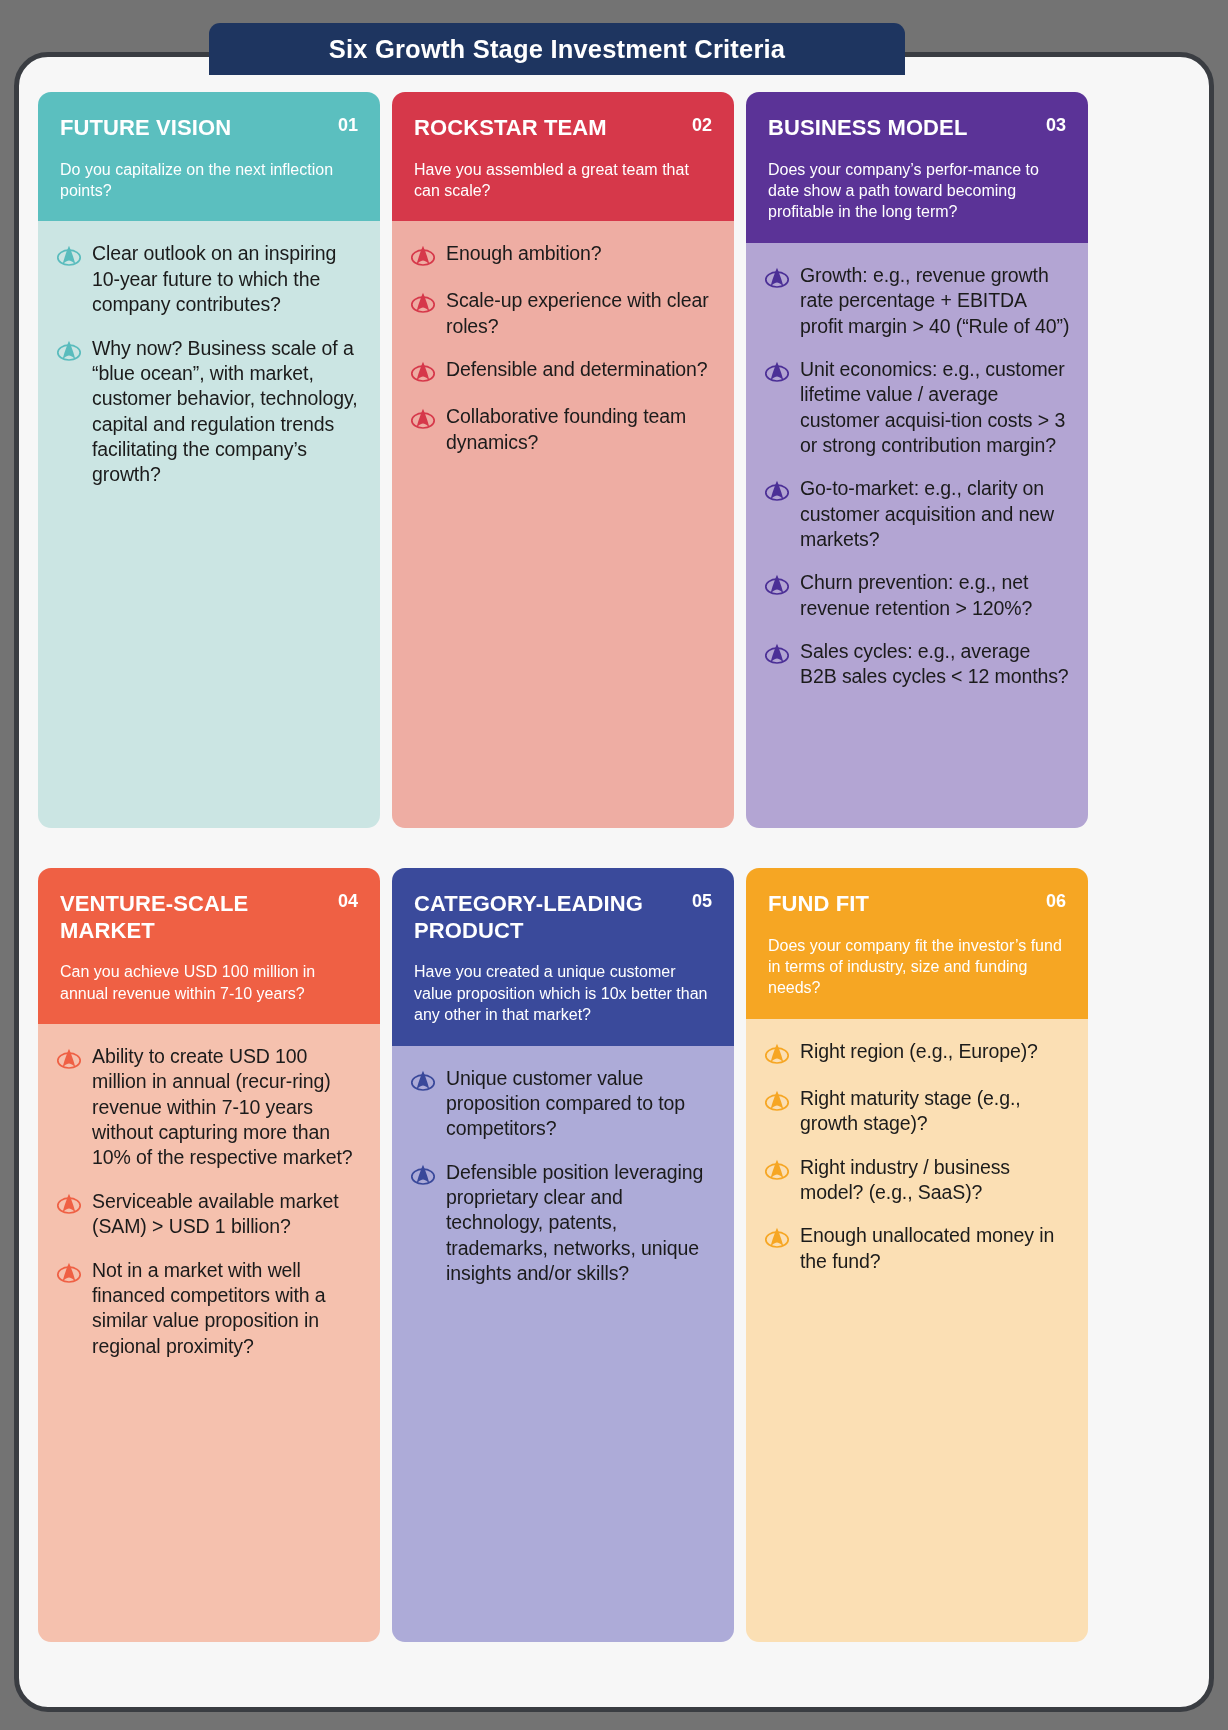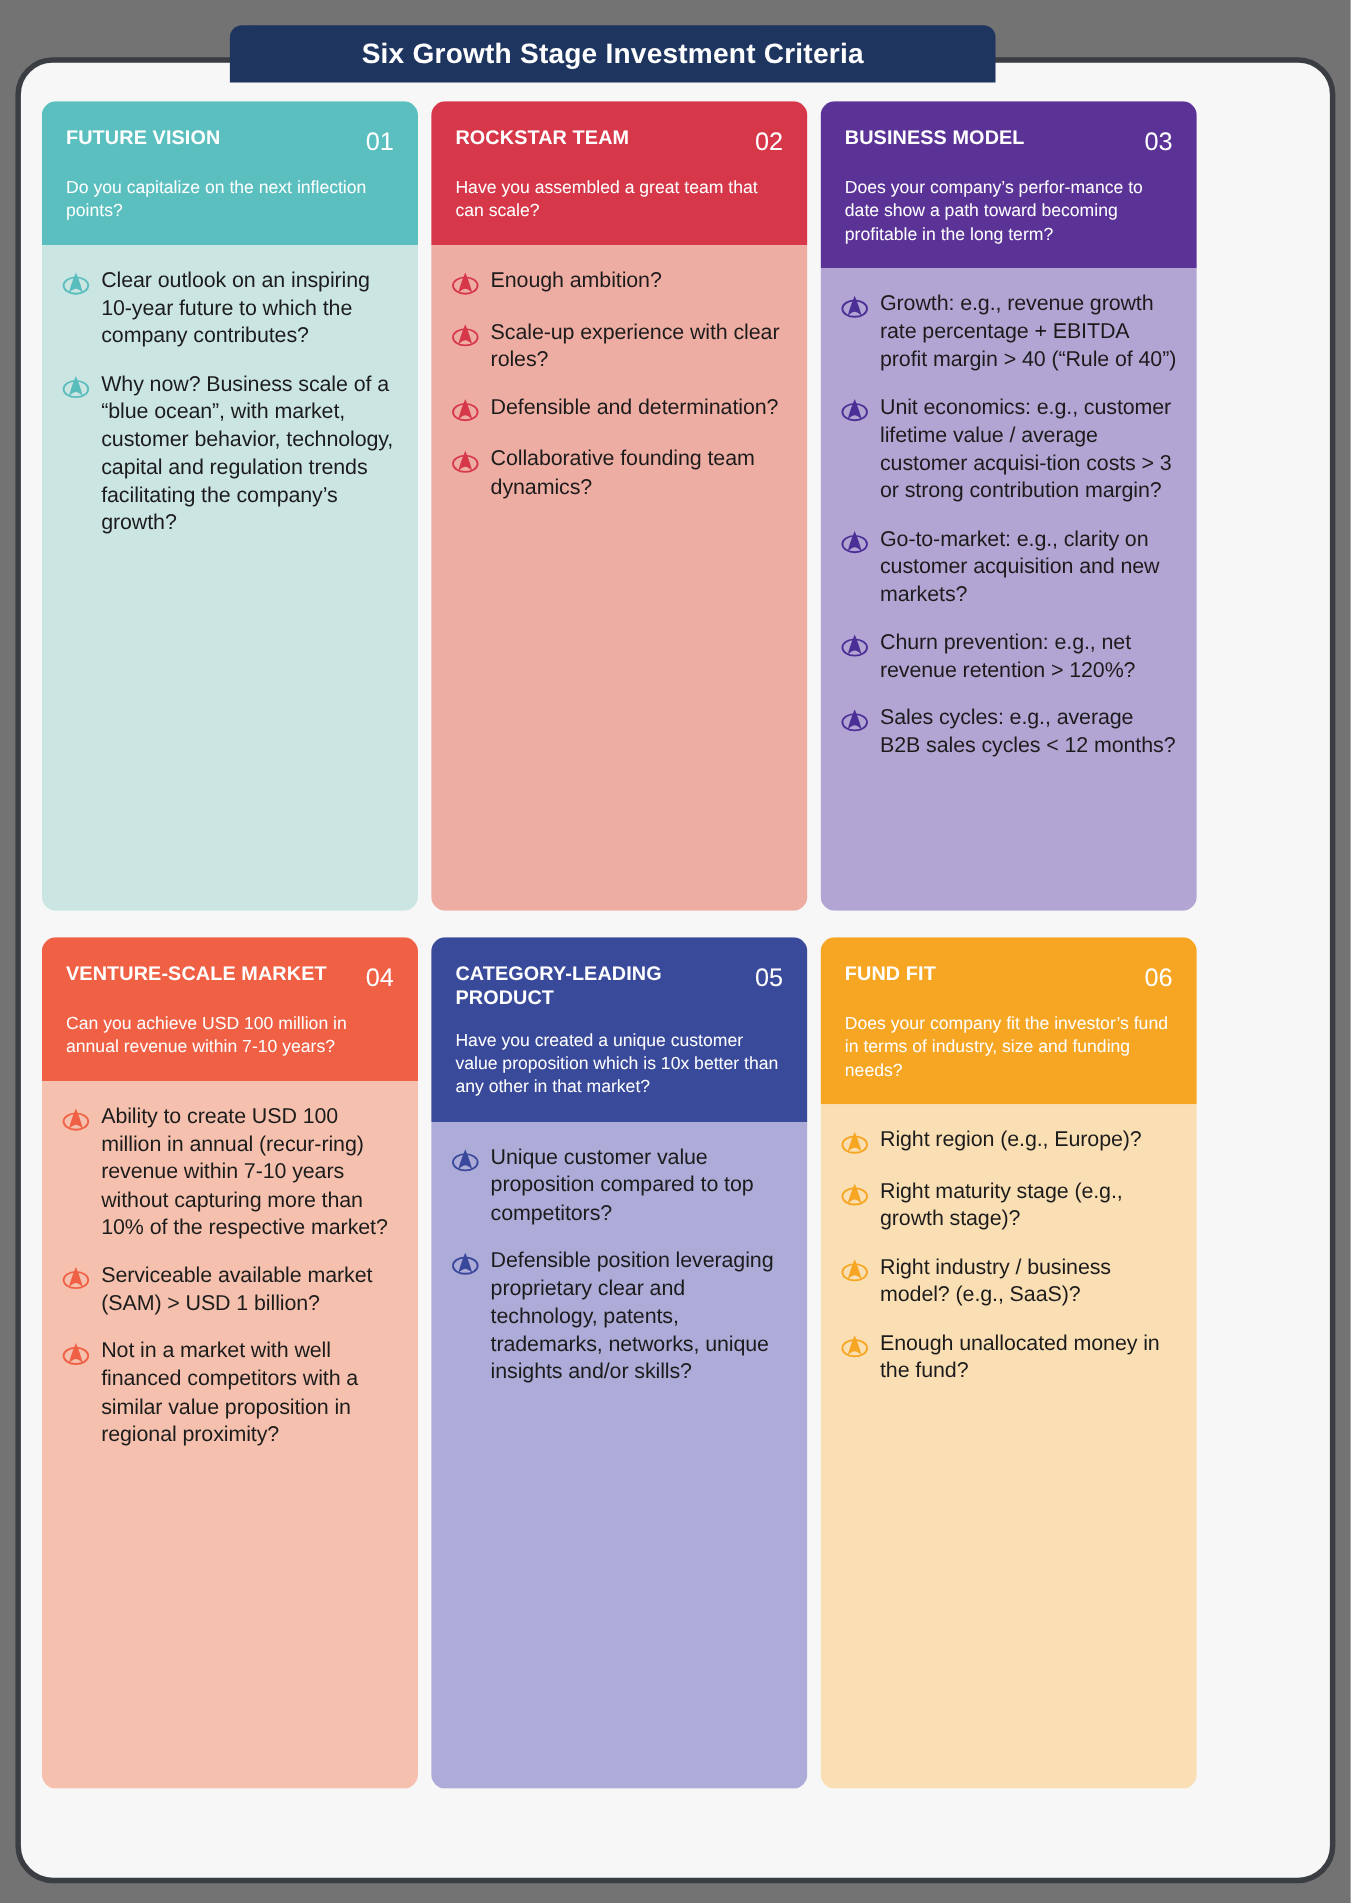--- a/index.html
+++ b/index.html
@@ -71,45 +71,45 @@
     flex-direction: column;
   }
   .row1 .card { height: 736px; }
   .row2 .card { height: 774px; }
 
   .grid-row {
     display: flex;
     gap: 12px;
     width: 100%;
   }
-  .grid-row.row2 { margin-top: 12px; }
+  .grid-row.row2 { margin-top: 28px; }
 
   
   .card-head {
     padding: 23px 20px 20px 22px;
     color: #ffffff;
     flex: 0 0 auto;
   }
   .head-top {
     display: flex;
     align-items: flex-start;
     justify-content: space-between;
     gap: 10px;
   }
   .head-name {
-    font-size: 18px;
+    font-size: 22px;
     font-weight: bold;
     line-height: 1.21;
     letter-spacing: 0.1px;
     text-transform: uppercase;
     max-width: 248px;
   }
   .head-num {
-    font-size: 23px;
-    font-weight: normal;
+    font-size: 18px;
+    font-weight: bold;
     line-height: 1.21;
     flex: 0 0 auto;
     padding-right: 2px;
   }
   .head-q {
     margin-top: 17px;
     font-size: 16px;
     font-weight: normal;
     line-height: 1.34;
   }

